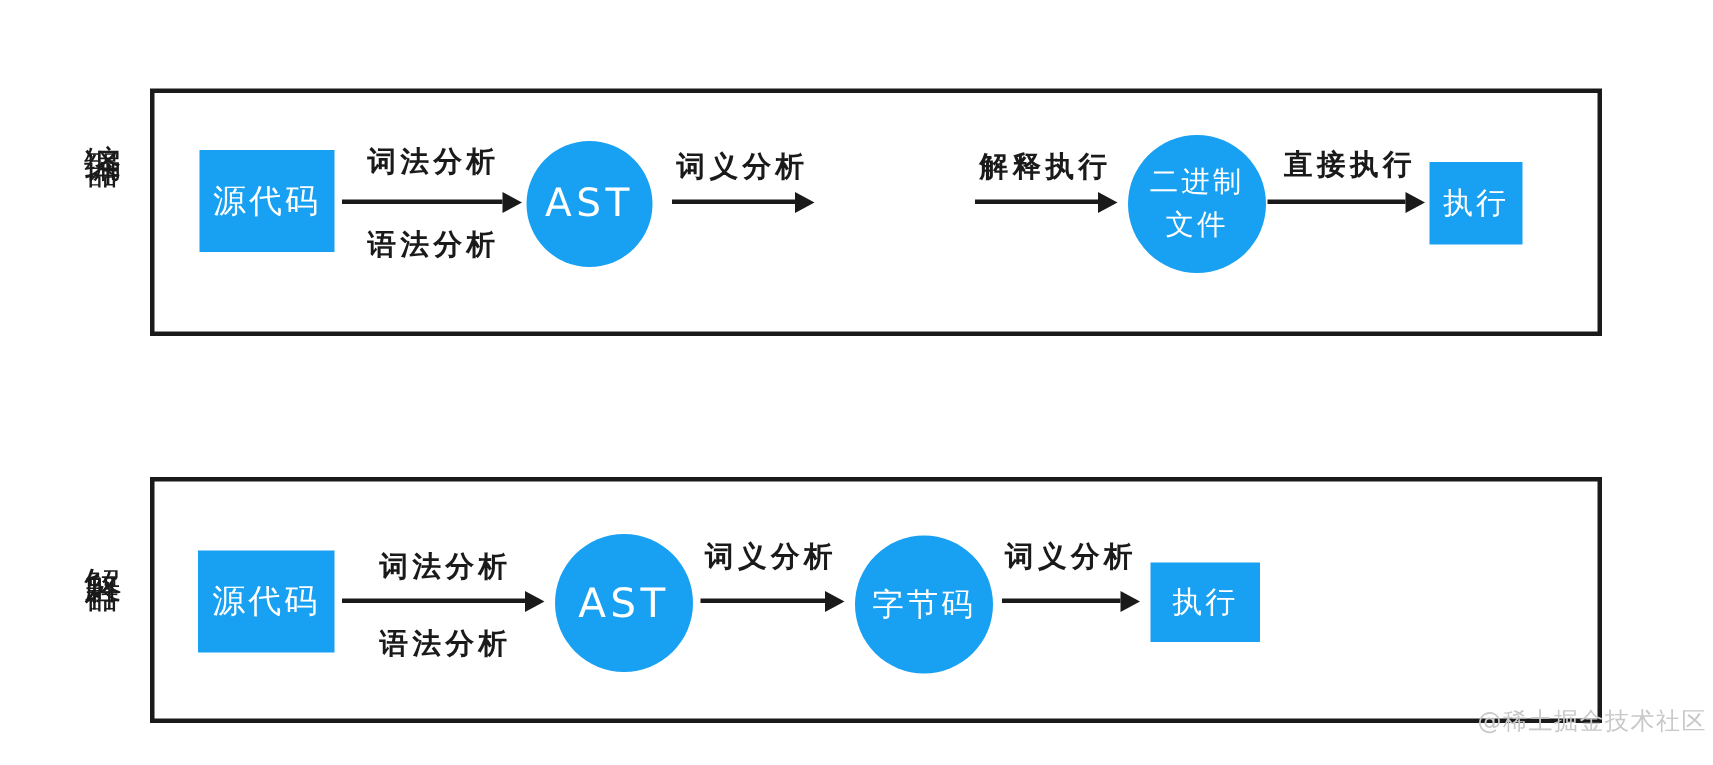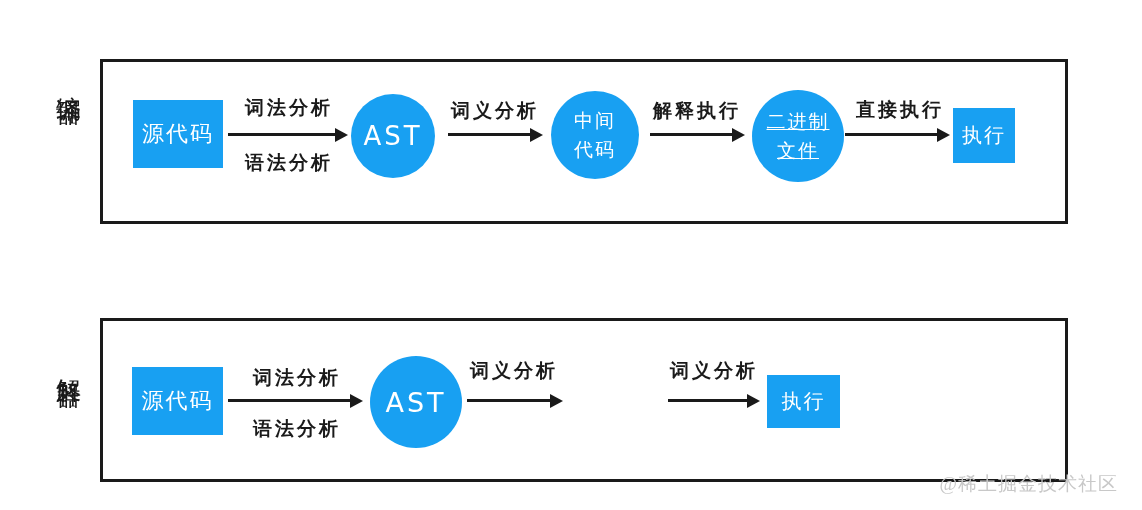--- a/index.html
+++ b/index.html
@@ -27,21 +27,21 @@
   .node{
     position:absolute;display:flex;flex-direction:column;align-items:center;justify-content:center;
     background:var(--node-fill);color:var(--node-text);letter-spacing:2px;font-weight:500;
     box-sizing:border-box;text-align:center;
   }
   .circle{border-radius:50%;}
   
   .n-src-c{left:133px;top:100px;width:90px;height:68px;font-size:22px;}
   .n-ast-c{left:351px;top:94px;width:84px;height:84px;font-size:26px;letter-spacing:3px;}
   .n-mid{left:551px;top:91px;width:88px;height:88px;font-size:19px;line-height:1.55;}
-  .n-bin{left:752px;top:90px;width:92px;height:92px;font-size:19px;line-height:1.55;text-decoration:underline;}
+  .n-bin{left:752px;top:90px;width:92px;height:92px;font-size:19px;line-height:1.55;}
   .n-exec-c{left:953px;top:108px;width:62px;height:55px;font-size:20px;}
   
   .n-src-i{left:132px;top:367px;width:91px;height:68px;font-size:22px;}
   .n-ast-i{left:370px;top:356px;width:92px;height:92px;font-size:27px;letter-spacing:3px;}
   .n-byte{left:570px;top:357px;width:92px;height:92px;font-size:21px;}
   .n-exec-i{left:767px;top:375px;width:73px;height:53px;font-size:20px;}
   .arrow{
     position:absolute;height:3px;background:var(--line);
   }
   .arrow::after{
@@ -63,22 +63,22 @@
   .e1t-c{left:289px;top:95px;}
   .e1b-c{left:289px;top:150px;}
   .e2-c{left:495px;top:98px;}
   .e3-c{left:697px;top:98px;}
   .e4-c{left:900px;top:97px;}
   .f1t-i{left:297px;top:365px;}
   .f1b-i{left:297px;top:416px;}
   .f2-i{left:514px;top:358px;}
   .f3-i{left:714px;top:358px;}
   .watermark{
-    position:absolute;right:24px;top:471px;font-size:19px;letter-spacing:1px;
-    color:var(--watermark-text);z-index:3;background:transparent;font-family:Liberation Serif, serif;
+    position:absolute;right:4px;top:471px;font-size:16px;letter-spacing:1px;
+    color:var(--watermark-text);z-index:3;background:transparent;
   }
 </style>
 </head>
 <body>
 
 <div class="stage">
 
   <div class="panel" id="compiler-panel"></div>
   <div class="vlabel" id="compiler-label">编译器</div>
 
@@ -90,24 +90,20 @@
   <div class="edge-label e1t-c">词法分析</div>
   <div class="edge-label e1b-c">语法分析</div>
 
   <div class="node circle n-ast-c">
     <span>AST</span>
   </div>
 
   <div class="arrow a2-c"></div>
   <div class="edge-label e2-c">词义分析</div>
 
-  <div class="node circle n-mid">
-    <span>中间</span>
-    <span>代码</span>
-  </div>
 
   <div class="arrow a3-c"></div>
   <div class="edge-label e3-c">解释执行</div>
 
   <div class="node circle n-bin">
     <span>二进制</span>
     <span>文件</span>
   </div>
 
   <div class="arrow a4-c"></div>
@@ -128,20 +124,23 @@
   <div class="edge-label f1t-i">词法分析</div>
   <div class="edge-label f1b-i">语法分析</div>
 
   <div class="node circle n-ast-i">
     <span>AST</span>
   </div>
 
   <div class="arrow b2-i"></div>
   <div class="edge-label f2-i">词义分析</div>
 
+  <div class="node circle n-byte">
+    <span>字节码</span>
+  </div>
 
   <div class="arrow b3-i"></div>
   <div class="edge-label f3-i">词义分析</div>
 
   <div class="node n-exec-i">
     <span>执行</span>
   </div>
 
   <div class="watermark">@稀土掘金技术社区</div>
 

